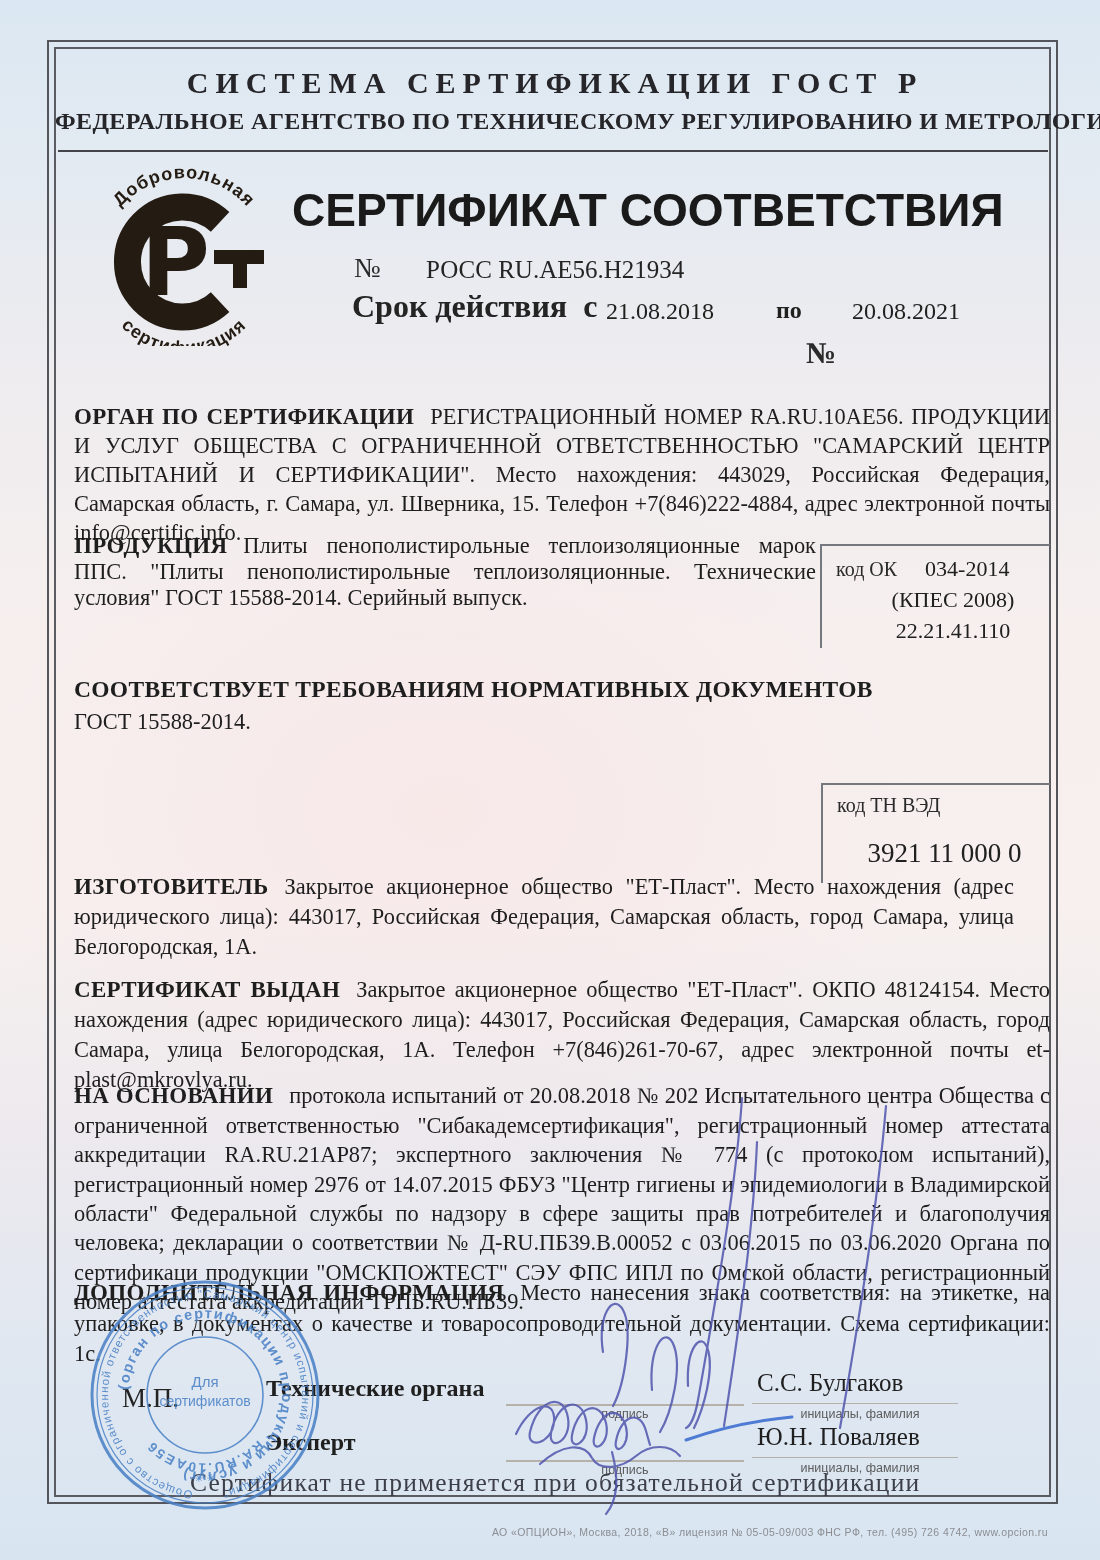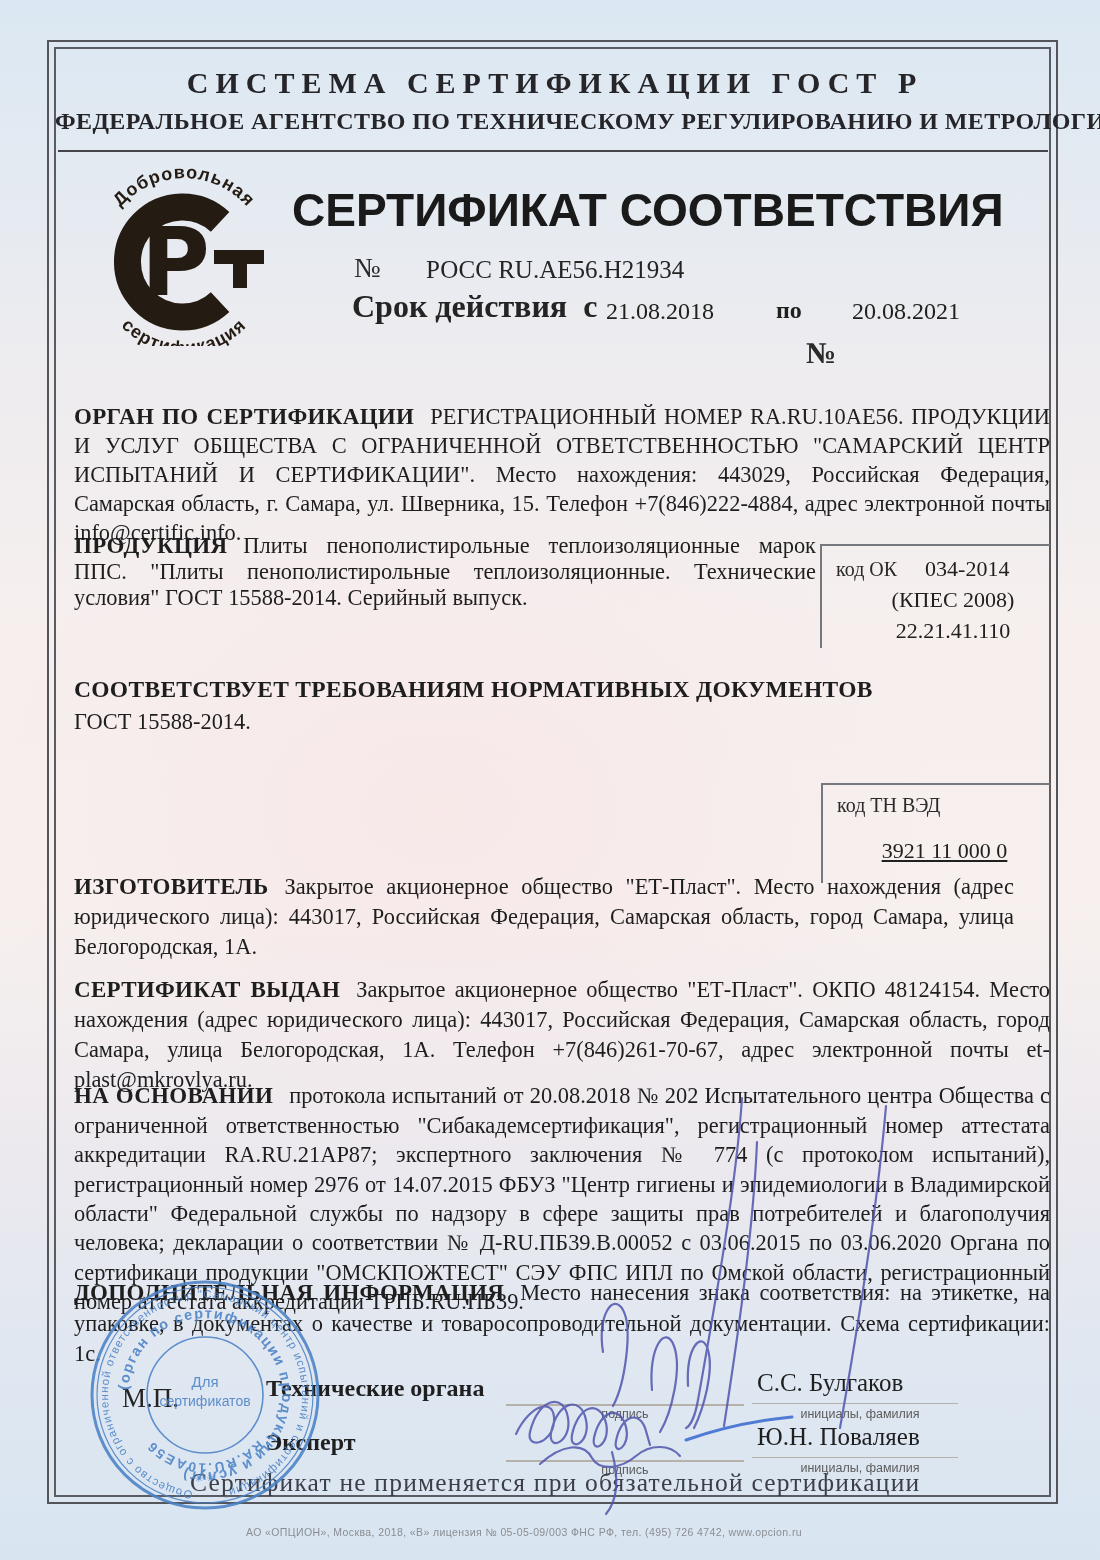--- a/index.html
+++ b/index.html
@@ -36,28 +36,28 @@
   .conform-label{left:74px;top:676px;font-size:23.5px;font-weight:bold;letter-spacing:.3px;color:#1e1e1e;}
   .conform-text{left:74px;top:709px;font-size:22.4px;color:#1e1e1e;}
   .codebox{position:absolute;border-top:2px solid #75797f;border-left:2px solid #75797f;}
   .okbox{left:820px;top:544px;width:228px;height:102px;}
   .okbox .row1{display:flex;align-items:baseline;padding:10px 0 0 14px;}
   .okbox .klabel{font-size:20px;color:#2a2a2a;}
   .okbox .v1{font-size:22px;margin-left:28px;}
   .okbox .v2,.okbox .v3{text-align:center;padding-left:34px;font-size:22px;margin-top:5px;}
   .tnvedbox{left:821px;top:739px;width:227px;height:98px;margin-top:44px;}
   .tnvedbox .klabel{font-size:20px;color:#2a2a2a;padding:9px 0 0 14px;}
-  .tnvedbox .val{font-size:22px;text-align:center;padding-left:16px;margin-top:21px;text-decoration:underline;}
+  .tnvedbox .val{font-size:27px;text-align:center;padding-left:16px;margin-top:21px;}
   .sig-label{font-size:24px;font-weight:bold;color:#1f1f1f;}
   .sig-name{font-size:25px;color:#1f1f1f;}
   .sig-line{position:absolute;height:1.5px;background:#b6b1a9;}
   .sig-cap{position:absolute;font-family:"Liberation Sans",sans-serif;font-size:12.5px;color:#5c5c5c;text-align:center;}
   .mp{left:122px;top:1383px;font-size:27px;color:#242424;}
   .note{left:190px;top:1468px;font-size:25.5px;letter-spacing:1.2px;color:#3c3e48;}
-  .printline{left:0;top:1526px;width:1048px;text-align:center;font-family:"Liberation Sans",sans-serif;font-size:10.5px;color:#8b8d92;letter-spacing:.4px;}
+  .printline{left:0;top:1526px;width:1048px;text-align:right;font-family:"Liberation Sans",sans-serif;font-size:10.5px;color:#8b8d92;letter-spacing:.4px;}
   .nointeract{user-select:none;}
 </style>
 </head>
 <body>
 
 <div class="scan nointeract">
 
   <div class="frame-outer">
     <div class="frame-inner"></div>
   </div>

